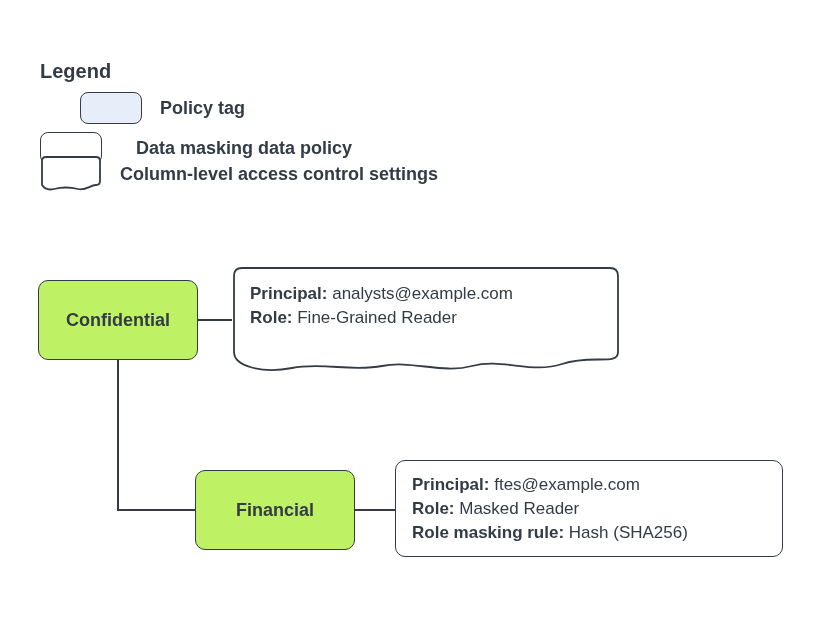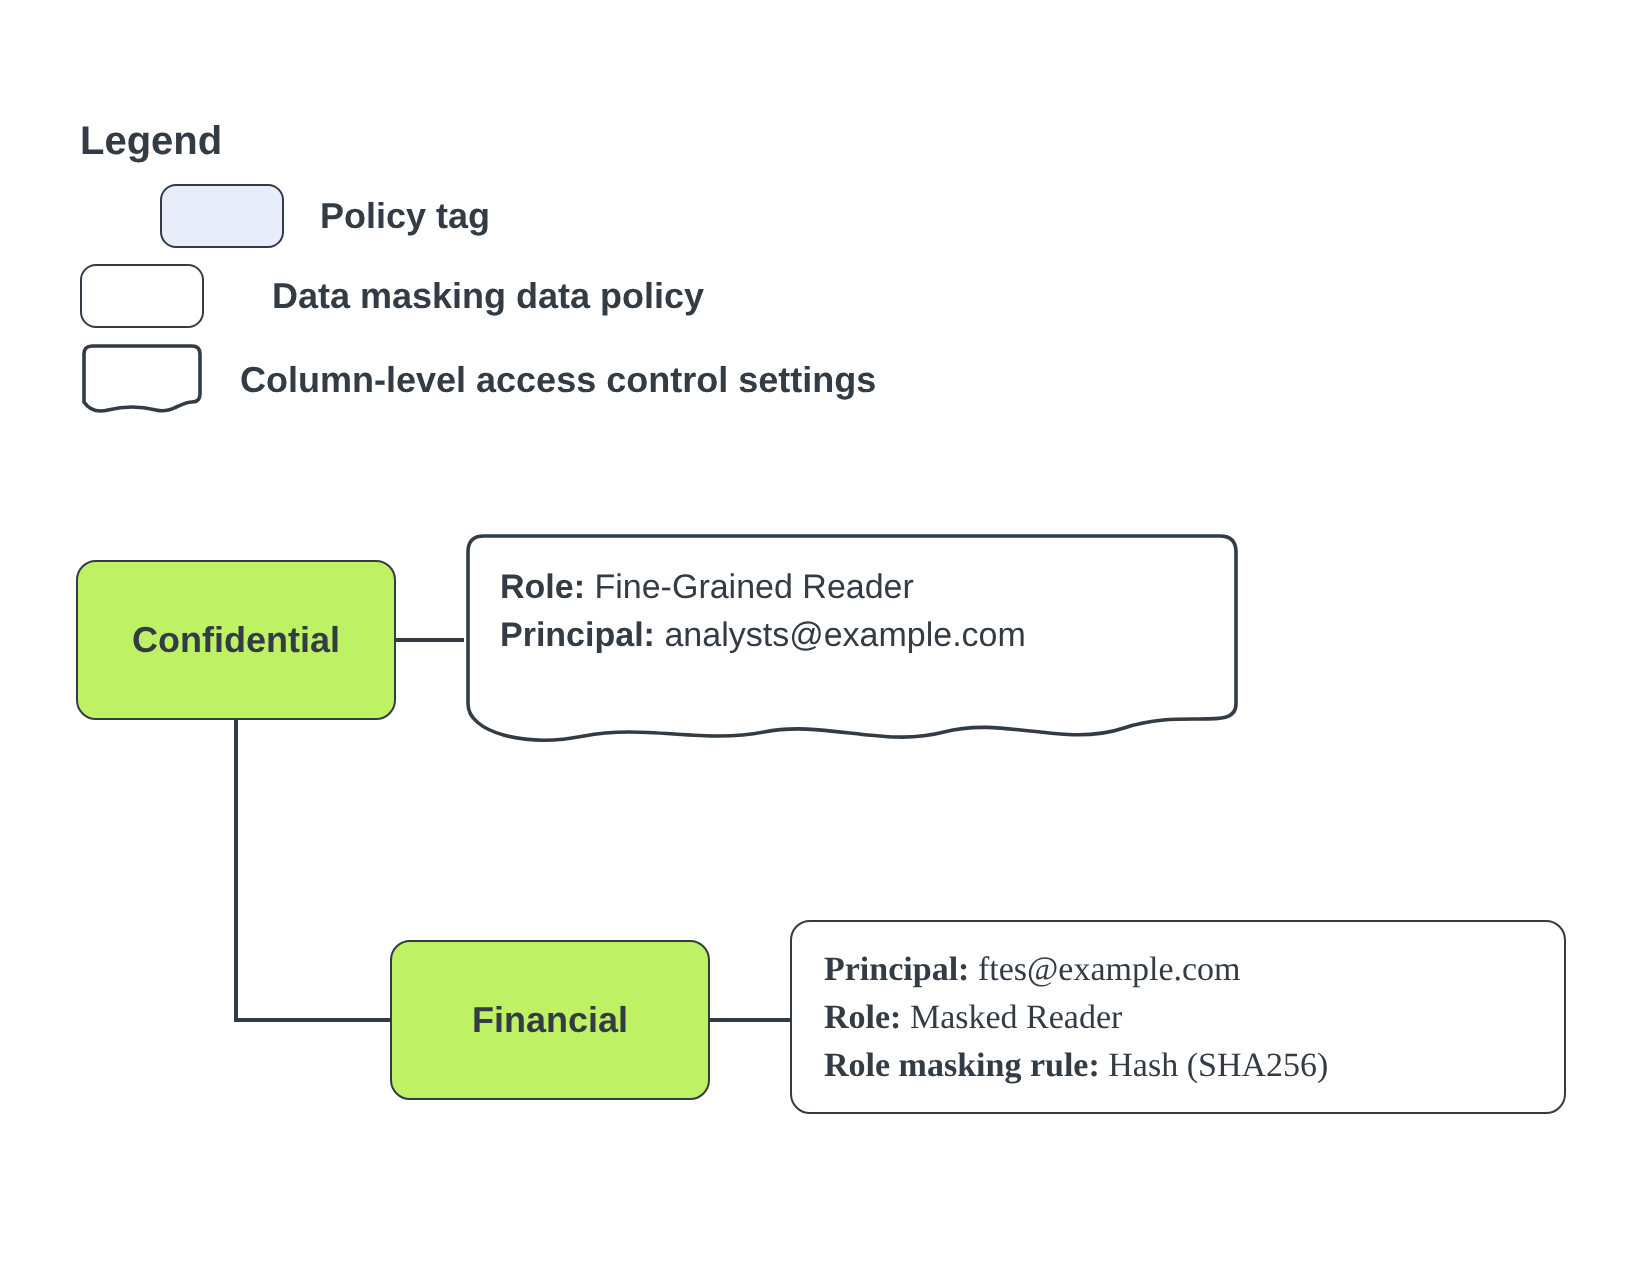--- a/index.html
+++ b/index.html
@@ -107,21 +107,21 @@
   <div class="legend-row" style="top:92px;padding-left:40px;">
     <div class="swatch policy"></div>
     <div class="legend-label">Policy tag</div>
   </div>
 
   <div class="legend-row" style="top:132px;gap:16px;">
     <div class="swatch masking"></div>
     <div class="legend-label">Data masking data policy</div>
   </div>
 
-  <div class="legend-row" style="top:172px;">
+  <div class="legend-row" style="top:156px;">
     <div class="swatch clacs" style="border:none;width:62px;height:36px;">
       <svg width="62" height="36" viewBox="0 0 62 36">
         <path d="M6 1 H56 Q60 1 60 5 V25 Q60 29 56 29 C50 29 46 35 38 33 C30 31 22 31 14 33 Q6 35 2 29 V5 Q2 1 6 1 Z" fill="#ffffff" stroke="#333b45" stroke-width="1.8"></path>
       </svg>
     </div>
     <div class="legend-label">Column-level access control settings</div>
   </div>
 
   <div class="tag-box" style="left:38px; top:280px; width:160px; height:80px;">
     <span>Confidential</span>
@@ -134,40 +134,40 @@
       <path d="M10 2 H378 Q386 2 386 10 V86
                C386 100 360 88 330 98
                C300 108 270 92 240 100
                C210 108 180 94 150 100
                C120 106 90 96 60 102
                C30 108 2 100 2 86
                V10 Q2 2 10 2 Z" fill="#ffffff" stroke="#333b45" stroke-width="1.8"></path>
     </svg>
     <div class="clacs-content">
       <div>
+        <span class="lbl">Principal:</span>
+        <span>analysts@example.com</span>
+      </div>
+      <div>
         <span class="lbl">Role:</span>
         <span>Fine-Grained Reader</span>
-      </div>
-      <div>
-        <span class="lbl">Principal:</span>
-        <span>analysts@example.com</span>
       </div>
     </div>
   </div>
 
   <div class="connector" style="left:117px; top:360px; width:1.8px; height:150px;"></div>
   <div class="connector" style="left:117px; top:509px; width:78px; height:1.8px;"></div>
 
   <div class="tag-box" style="left:195px; top:470px; width:160px; height:80px;text-align:right;">
     <span>Financial</span>
   </div>
 
   <div class="connector" style="left:355px; top:509px; width:40px; height:1.8px;"></div>
 
-  <div class="mask-box" style="left:395px; top:460px; width:388px;font-family:Liberation Serif, serif;">
+  <div class="mask-box" style="left:395px; top:460px; width:388px;">
     <div>
       <span class="lbl">Principal:</span>
       <span>ftes@example.com</span>
     </div>
     <div>
       <span class="lbl">Role:</span>
       <span>Masked Reader</span>
     </div>
     <div>
       <span class="lbl">Role masking rule:</span>

